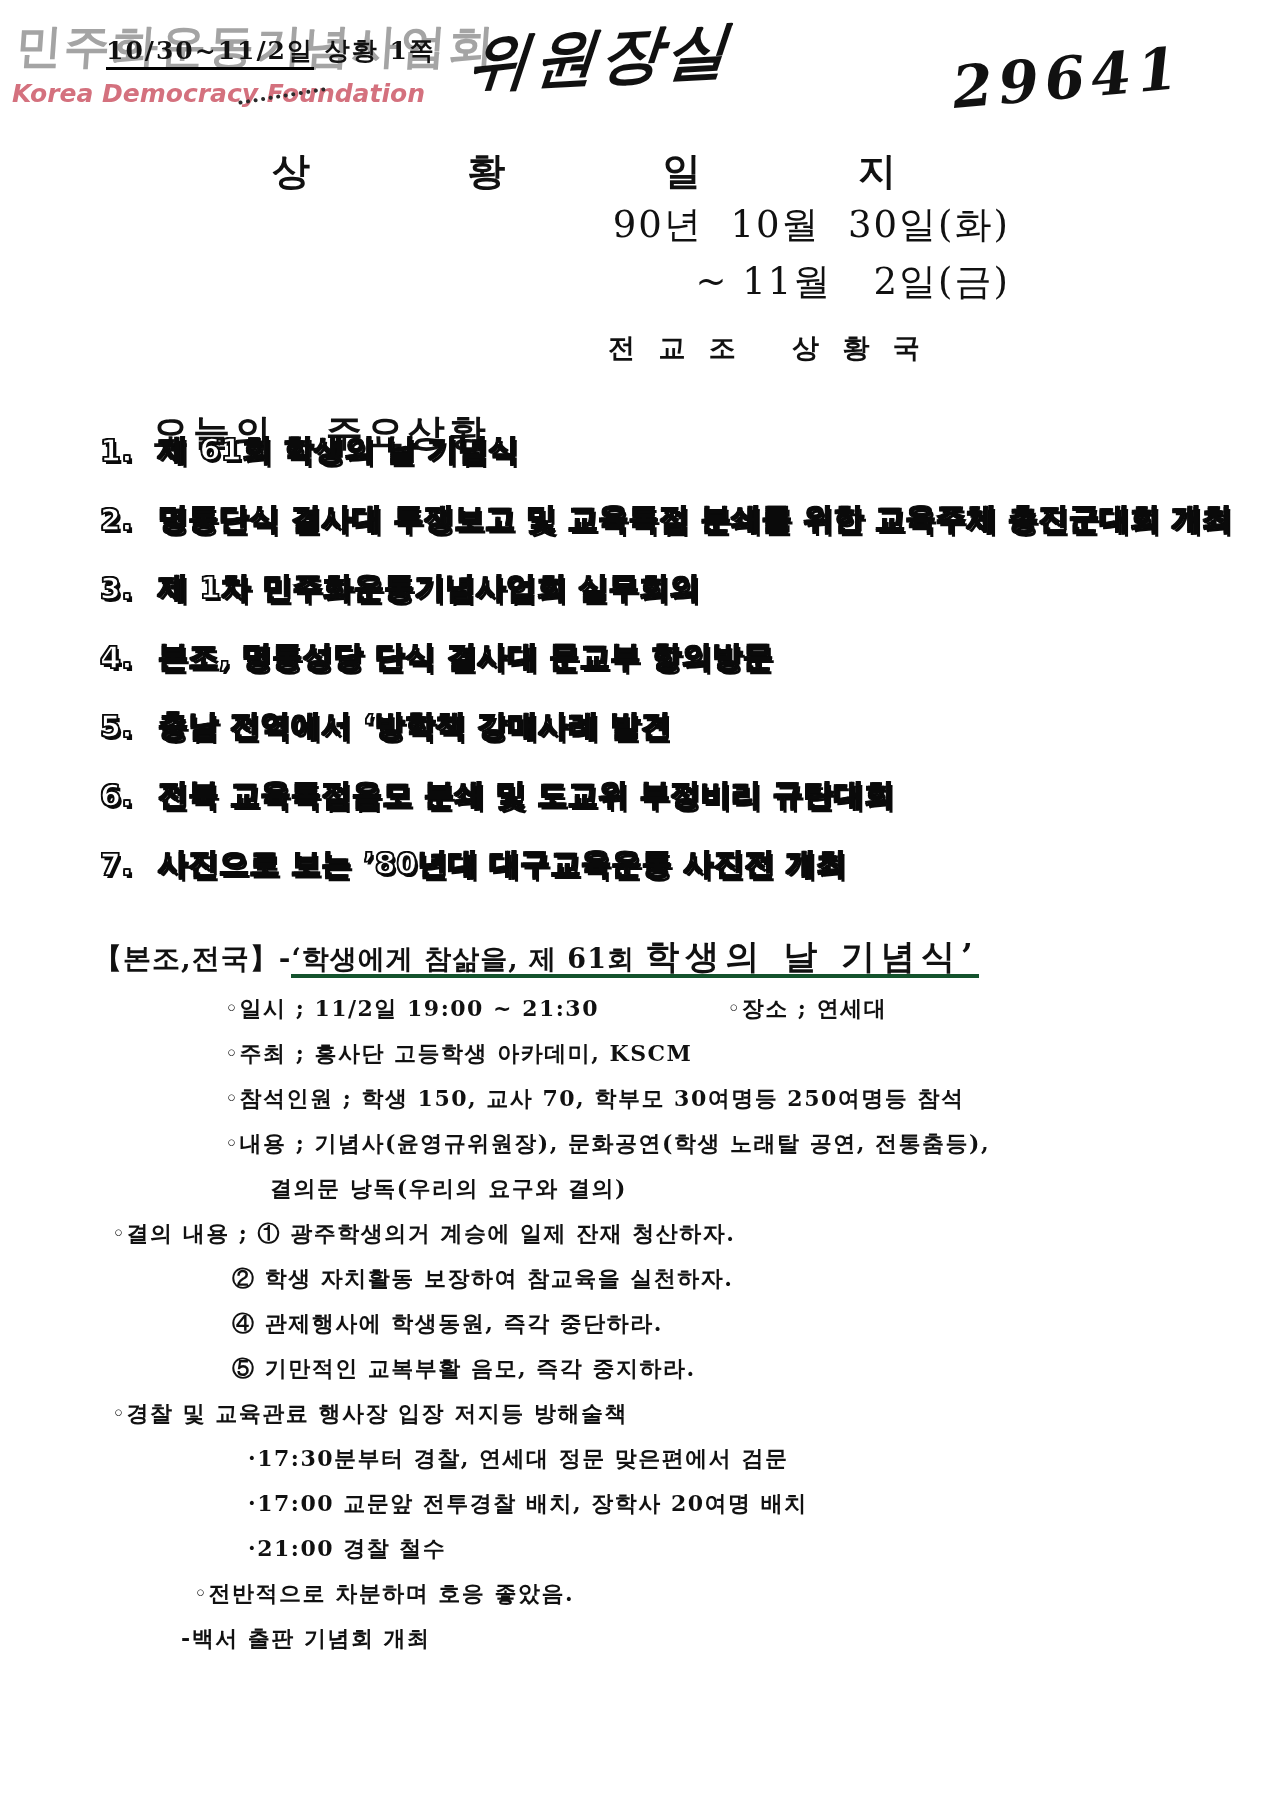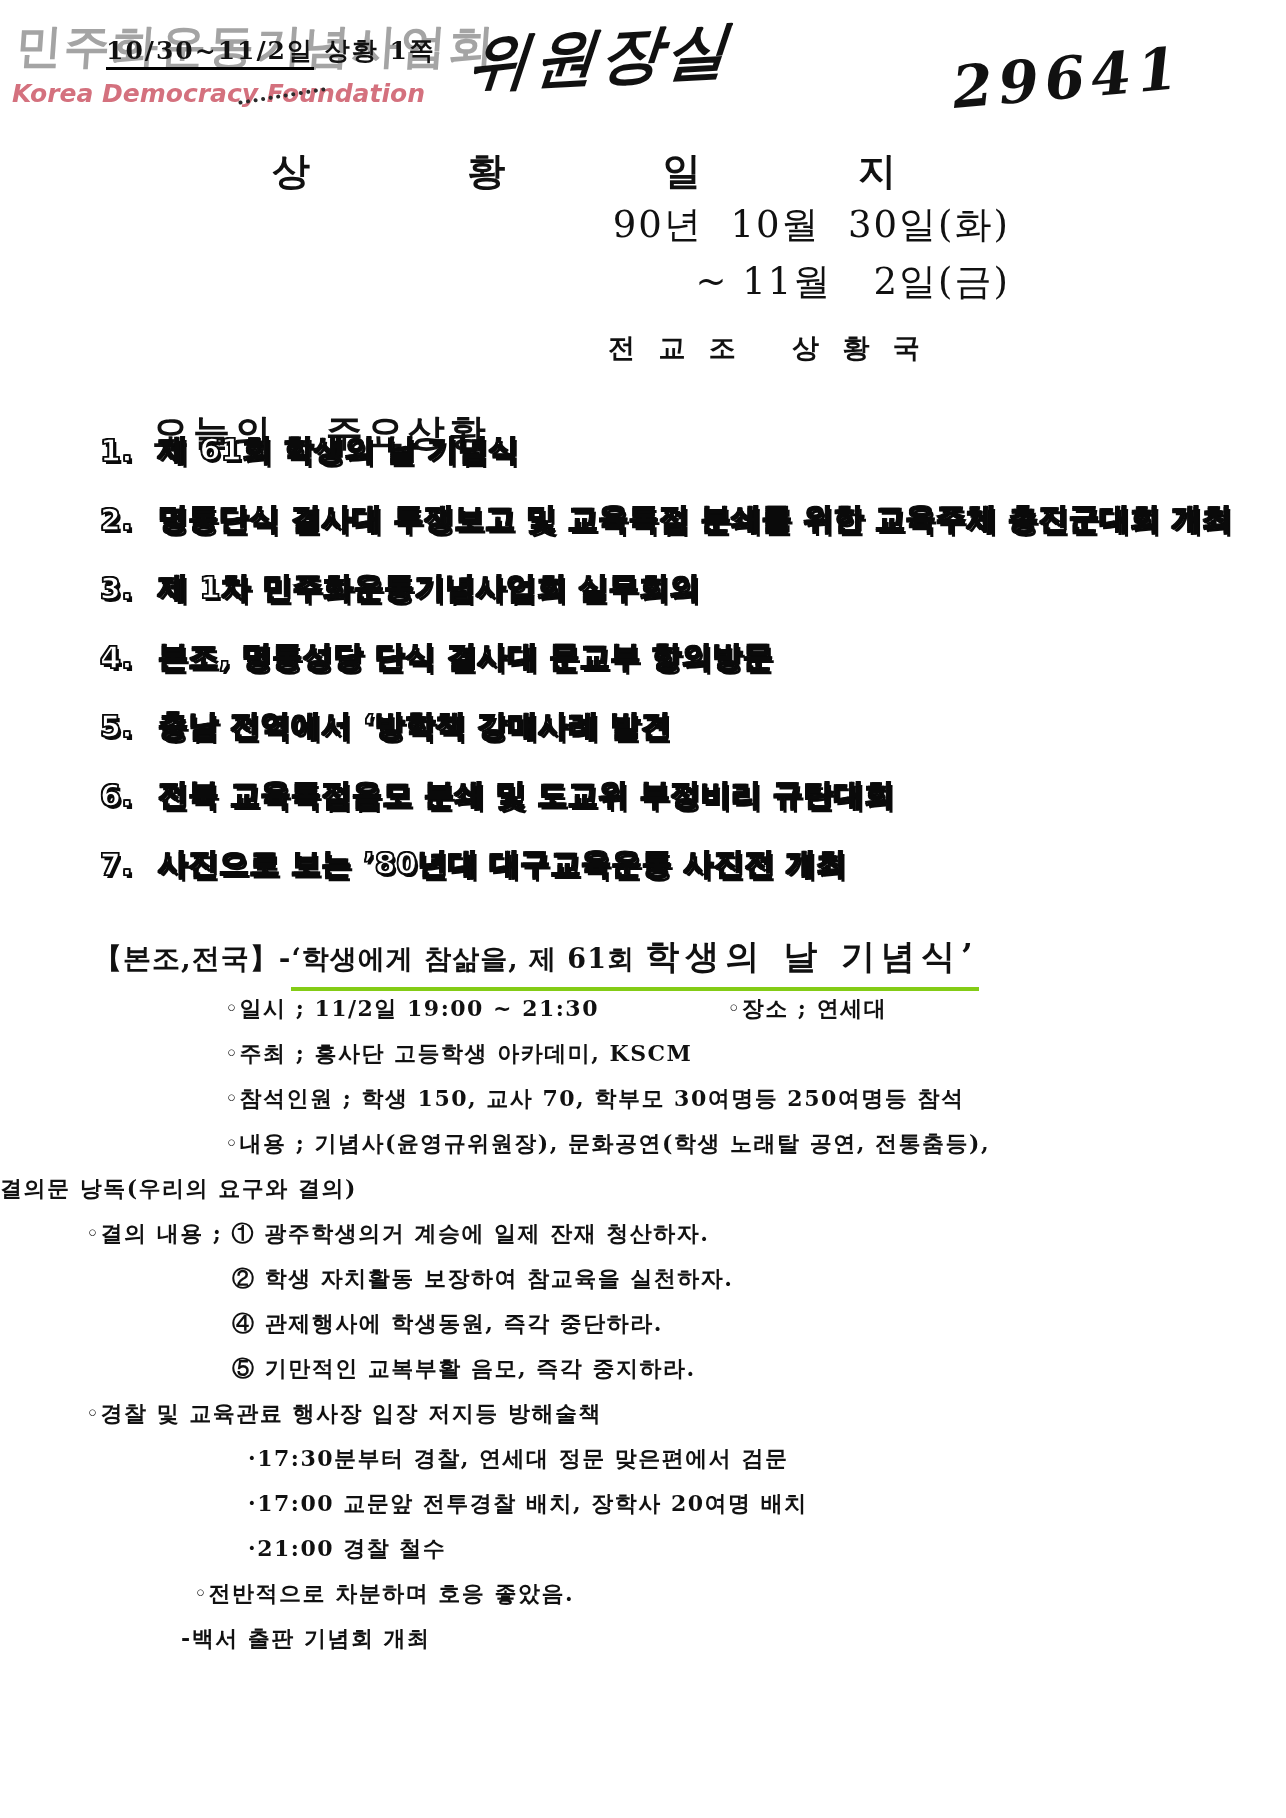--- a/index.html
+++ b/index.html
@@ -84,33 +84,33 @@
     letter-spacing:0.5px;
   }
   .item .inum{min-width:42px;}
 
   
   .section-head{
     position:absolute;left:94px;top:934px;right:30px;
     font-weight:700;
   }
   .sh-bracket{font-size:28px;letter-spacing:1px;}
-  .sh-underline{border-bottom:4px solid #84cc16;padding-bottom:15px;}
+  .sh-underline{border-bottom:4px solid #14532d;padding-bottom:2px;}
   .sh-small{font-size:27px;letter-spacing:1px;}
   .sh-large{font-size:34px;letter-spacing:6px;}
 
   
   .details{
     position:absolute;left:0;top:986px;right:20px;
     font-size:22px;font-weight:600;line-height:45px;letter-spacing:1.5px;
   }
   .dl{height:45px;overflow:visible;}
   .ind-a{padding-left:205px;margin-left:20px;}
-  .ind-b{}
-  .ind-c{padding-left:86px;}
+  .ind-b{padding-left:270px;}
+  .ind-c{padding-left:112px;}
   .ind-d{padding-left:232px;}
   .ind-e{padding-left:248px;}
   .ind-f{padding-left:194px;}
   .ind-g{padding-left:181px;}
 </style>
 </head>
 <body>
 
 <div class="page">
 

